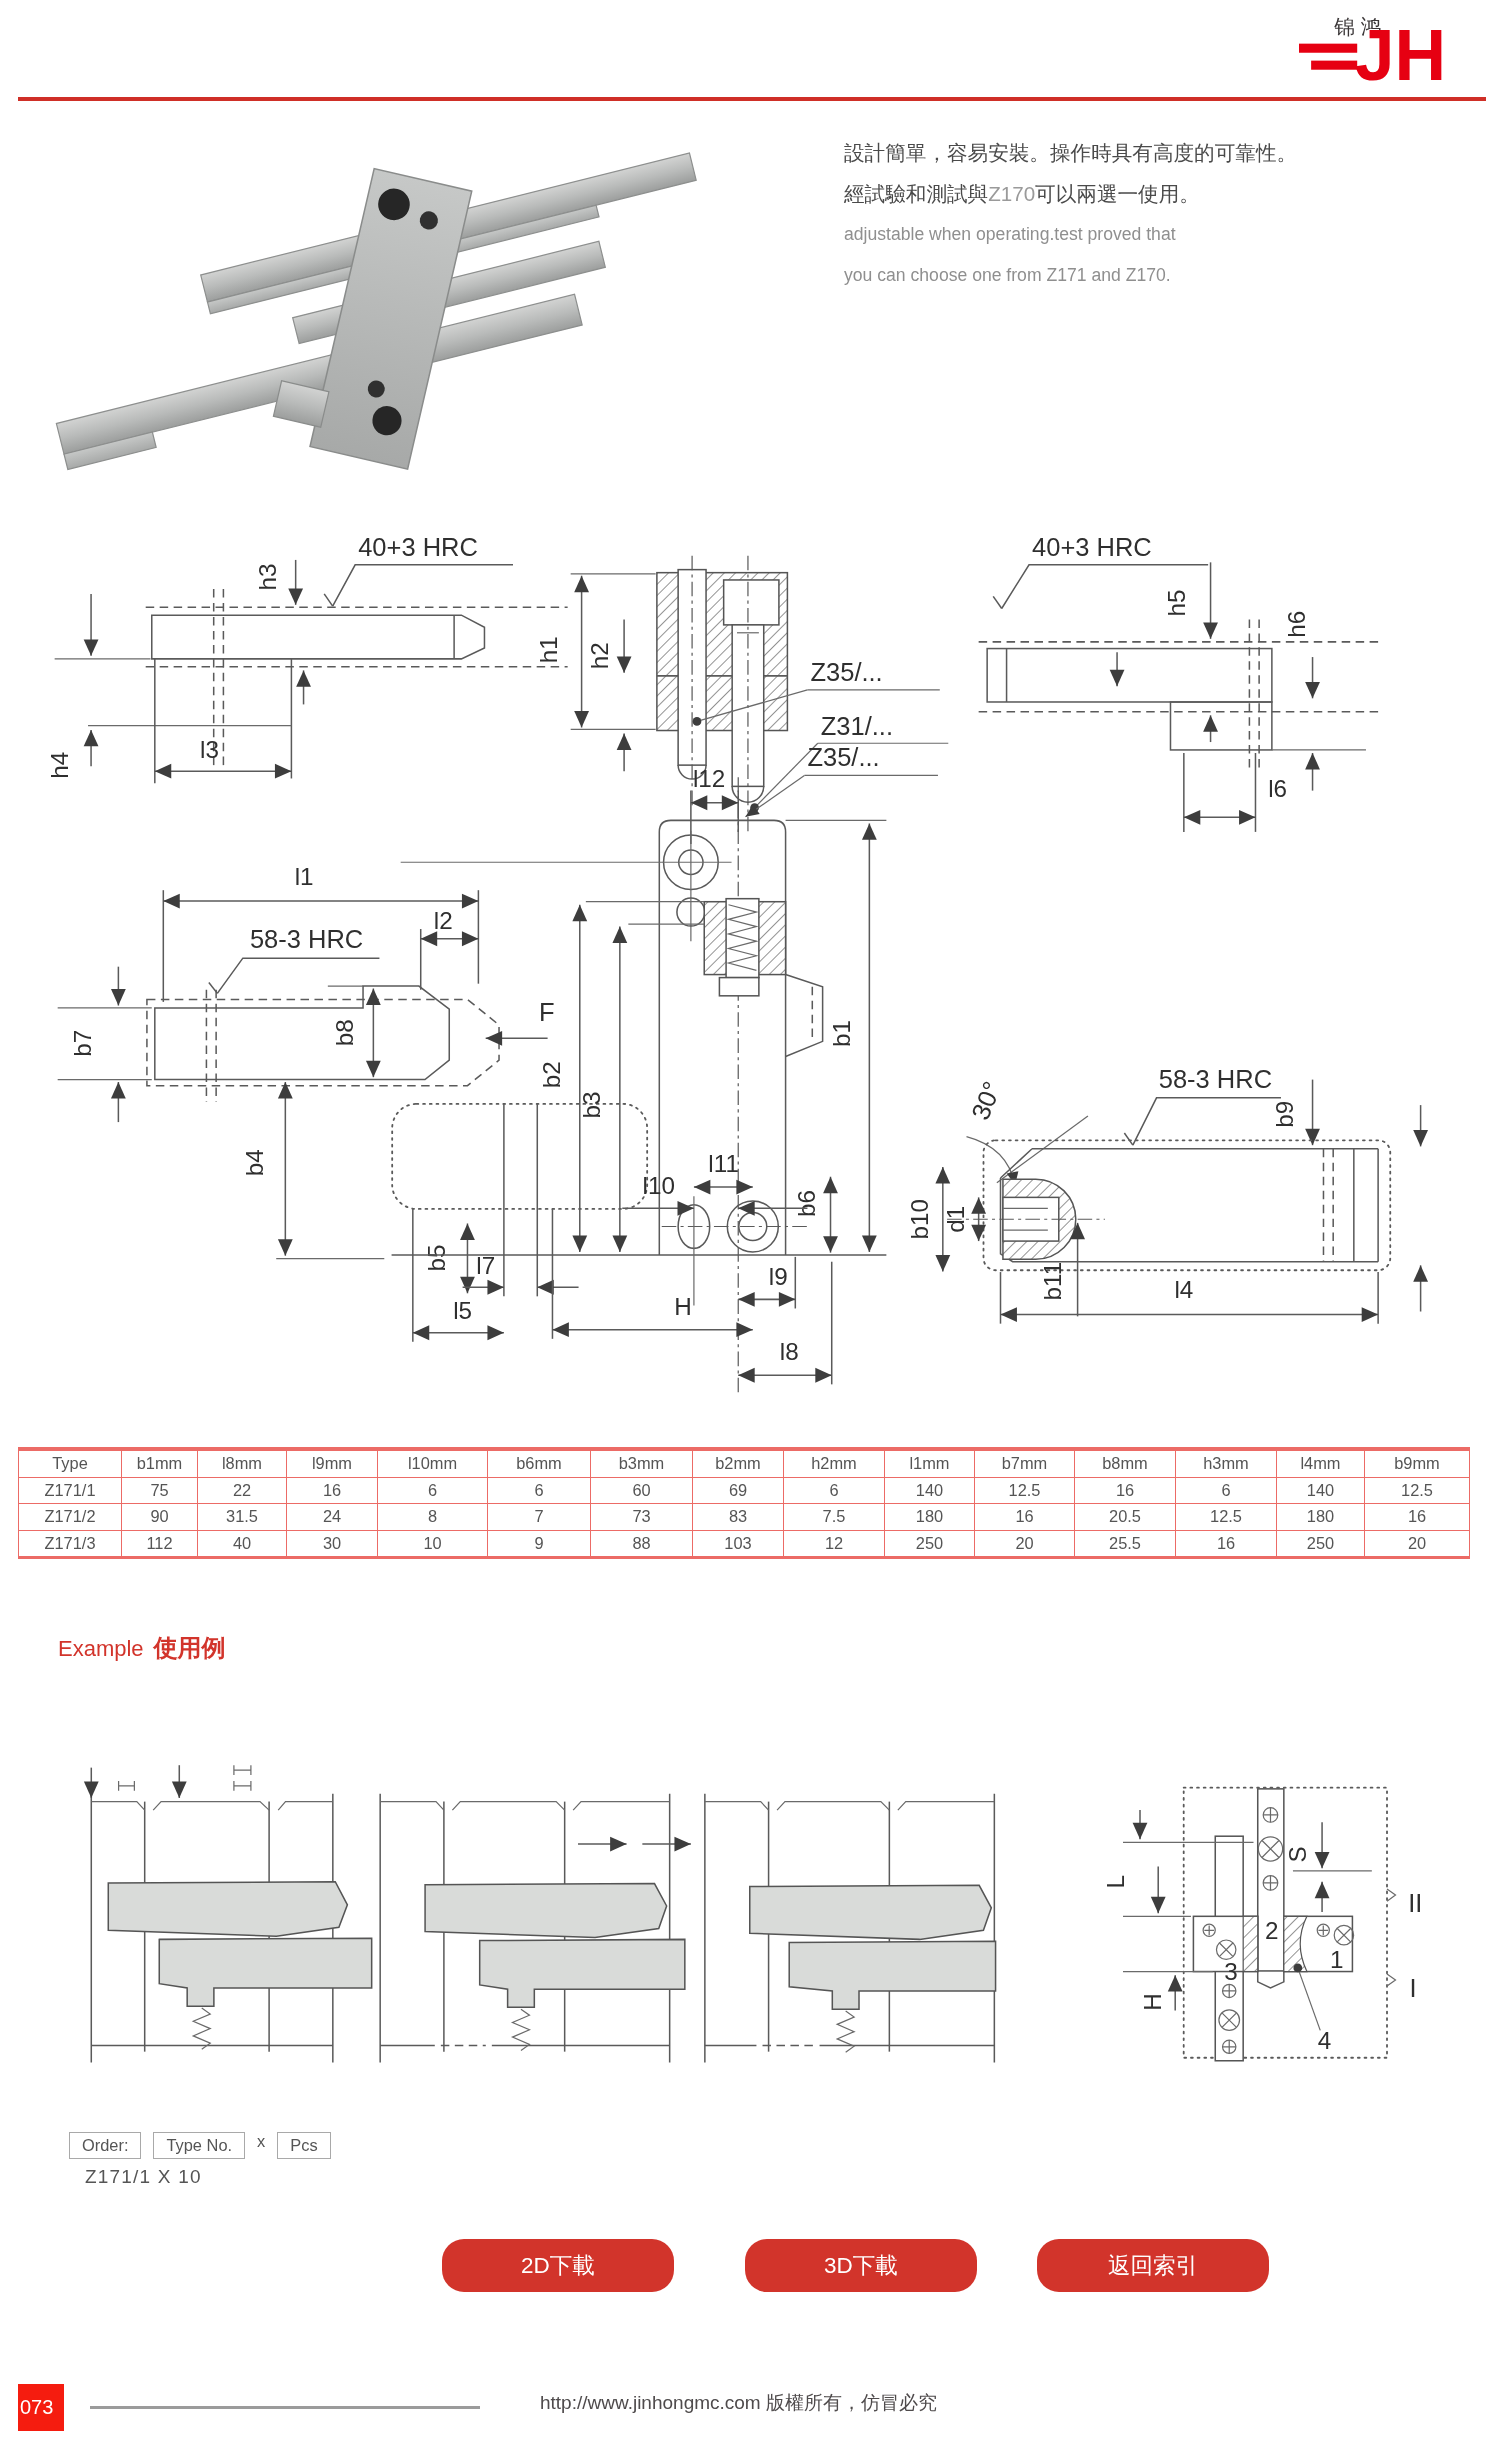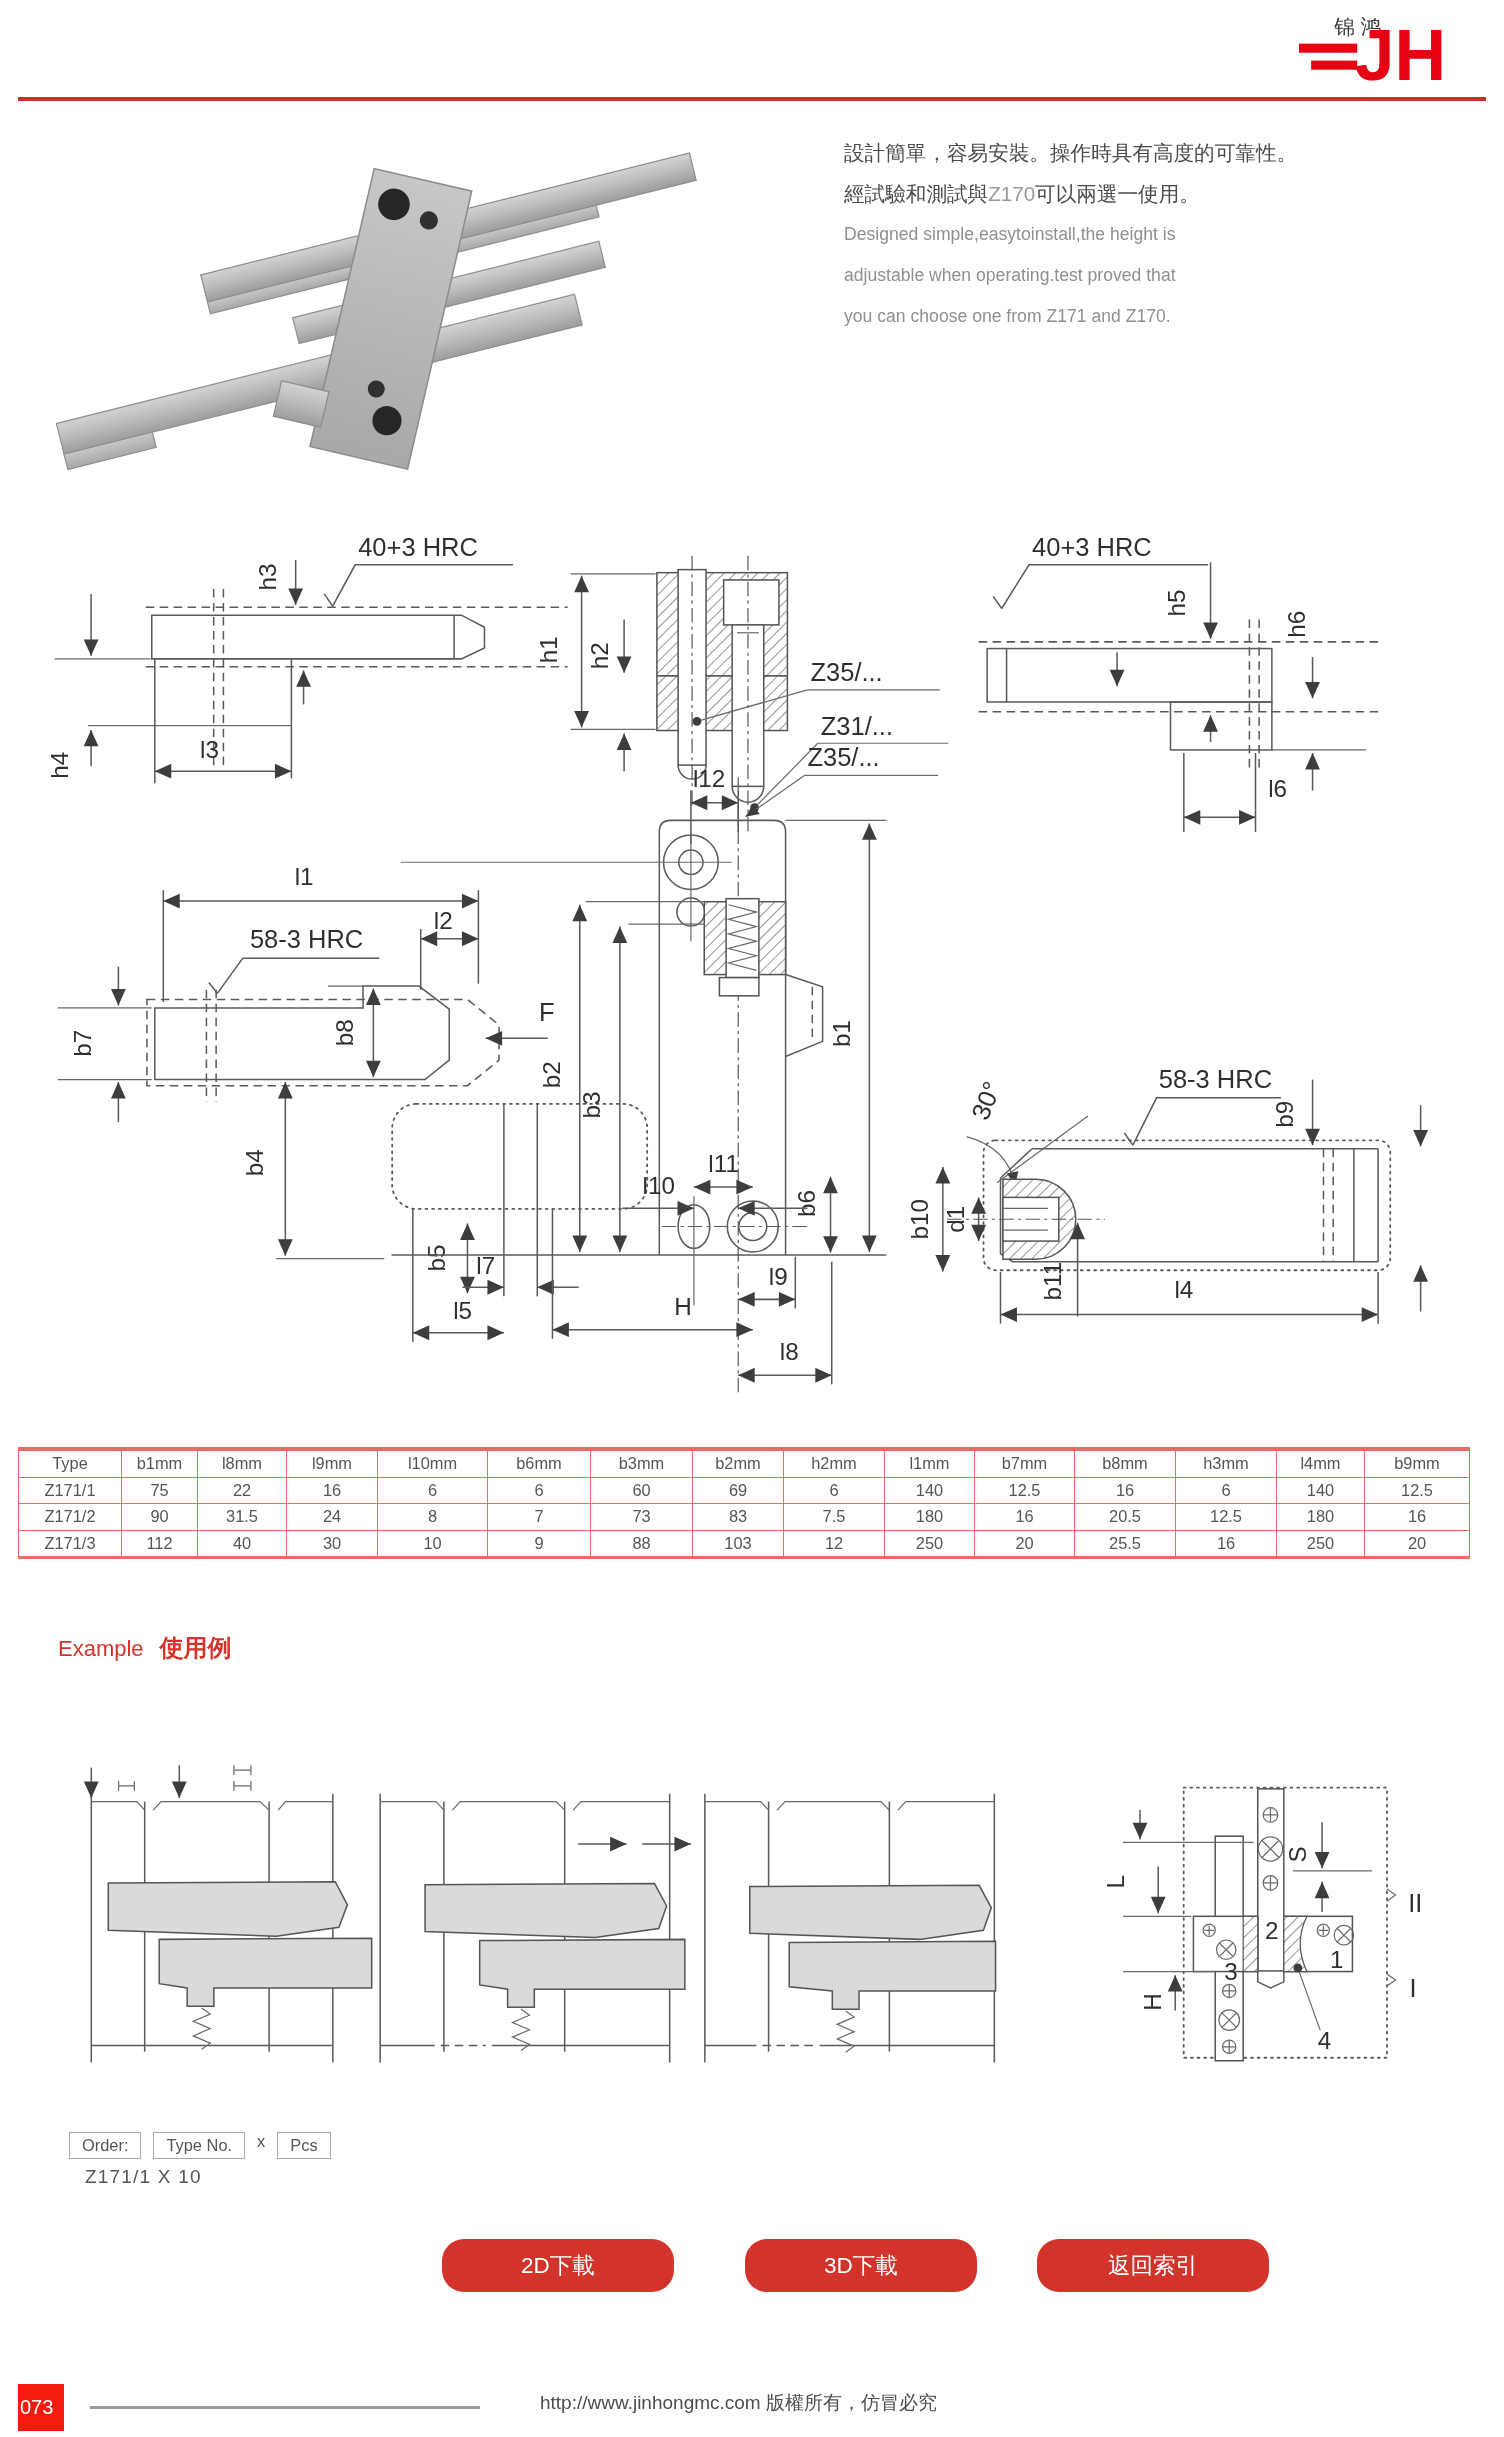--- a/index.html
+++ b/index.html
@@ -33,21 +33,21 @@
   .gry{fill:#d9dbd9;stroke:#555;stroke-width:2.5;}
   .wht{fill:#fff;stroke:#555;stroke-width:2.5;}
   
   table.spec{position:absolute;left:18px;top:1447px;border-collapse:collapse;table-layout:fixed;
              font-size:16.4px;color:#555;}
   table.spec td,table.spec th{border:1.8px solid #ec6b66;text-align:center;height:25.5px;font-weight:400;
              padding:0;overflow:hidden;}
   table.spec{border-top:4.9px solid #ec6b66;border-bottom:3px solid #ec6b66;}
   
   .exlbl{position:absolute;left:58px;top:1632px;font-size:22px;color:#d2342b;}
-  .exlbl b{font-size:24px;margin-left:16px;}
+  .exlbl b{font-size:24px;margin-left:10px;}
   
   .order{position:absolute;left:21px;top:2132px;font-size:16.4px;color:#555;display:flex;gap:12px;margin-left:48px;}
   .order .bx{border:1.8px solid #a9a9a9;padding:3px 12px;}
   .orderval{position:absolute;left:85px;top:2166px;font-size:19px;color:#555;letter-spacing:1.2px;}
   
   .btn{position:absolute;top:2239px;width:232px;height:53px;background:#d2342b;color:#fff;
        border:none;border-radius:22px;font-size:22.5px;font-family:inherit;display:flex;
        align-items:center;justify-content:center;cursor:pointer;}
   
   .pgno{position:absolute;left:18px;top:2384px;width:46px;height:47px;background:#f51c0f;color:#fff;
@@ -94,21 +94,20 @@
       <circle cx="607" cy="118" r="15" fill="#303030"></circle>
       <circle cx="614" cy="455" r="24" fill="#262626"></circle>
       <circle cx="585" cy="408" r="14" fill="#303030"></circle>
       <rect x="430" y="430" width="80" height="60" fill="url(#met)" stroke="#8a8c8b" stroke-width="2"></rect>
     </g>
   </svg>
 
   <div class="desc">
     <div class="zh">設計簡單，容易安裝。操作時具有高度的可靠性。</div>
     <div class="zh"><span>經試驗和測試與</span><span class="lite">Z170</span><span>可以兩選一使用。</span></div>
-    <div class="en">Designed simple,easytoinstall,the height is</div>
     <div class="en">adjustable when operating.test proved that</div>
     <div class="en">you can choose one from Z171 and Z170.</div>
   </div>
 
   <svg class="draw" width="1505" height="929" viewBox="0 0 2479 1530">
     <defs>
       <marker id="ar" viewBox="0 0 12 12" refX="11" refY="6" markerWidth="13" markerHeight="13" orient="auto-start-reverse">
         <path d="M1,1.5 L11,6 L1,10.5 Z" fill="#3d3d3d"></path>
       </marker>
       <marker id="dotm" viewBox="0 0 10 10" refX="5" refY="5" markerWidth="9" markerHeight="9">

